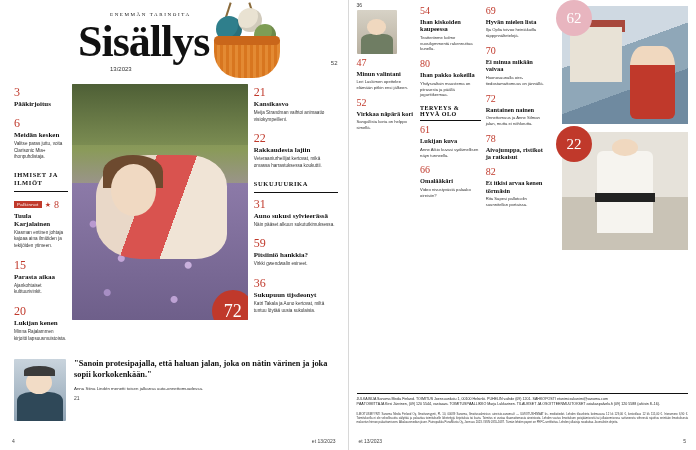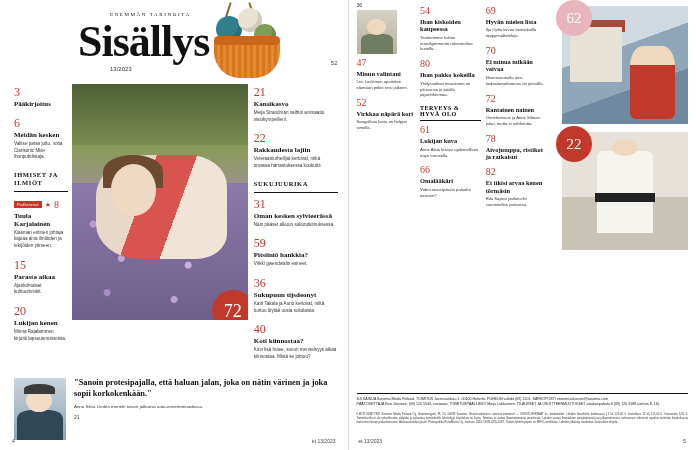--- a/index.html
+++ b/index.html
@@ -227,37 +227,32 @@
           <div class="num">22</div>
           <div class="ttl">Rakkaudesta lajiin</div>
           <div class="dek">Veteraaniurheilijat kertovat, mikä omassa harrastuk­sessa koukuttii.</div>
         </div>
 
         <div class="secthead">SUKUJUURIKA</div>
         <div class="rule"></div>
 
         <div class="ent">
           <div class="num">31</div>
-          <div class="ttl">Oman kesken sylvieerässä</div>
+          <div class="ttl">Auno sukusi sylvieerässä</div>
           <div class="dek">Näin pääset alkuun sukututkimuksessa.</div>
         </div>
         <div class="ent">
           <div class="num">59</div>
           <div class="ttl">Pitsiiniö hankkia?</div>
           <div class="dek">Virkki gwendwalin esineet.</div>
         </div>
         <div class="ent">
           <div class="num">36</div>
           <div class="ttl">Sukupuun tijsdeonyt</div>
           <div class="dek">Katri Takala ja Auno kertovat, miltä tuntuu löytää uusia sukulaisia.</div>
-        </div>
-        <div class="ent">
-          <div class="num">40</div>
-          <div class="ttl">Koti kiinnostaa?</div>
-          <div class="dek">Kuin lisä hulee, suvun menneisyys alkaa kiinnostaa. Mistä se johtuu?</div>
         </div>
       </div>
     </div>
 
     <div class="quotewrap">
       <div class="qportrait">
         <div class="qp-body"></div>
         <div class="qp-face"></div>
         <div class="qp-cap"></div>
       </div>

